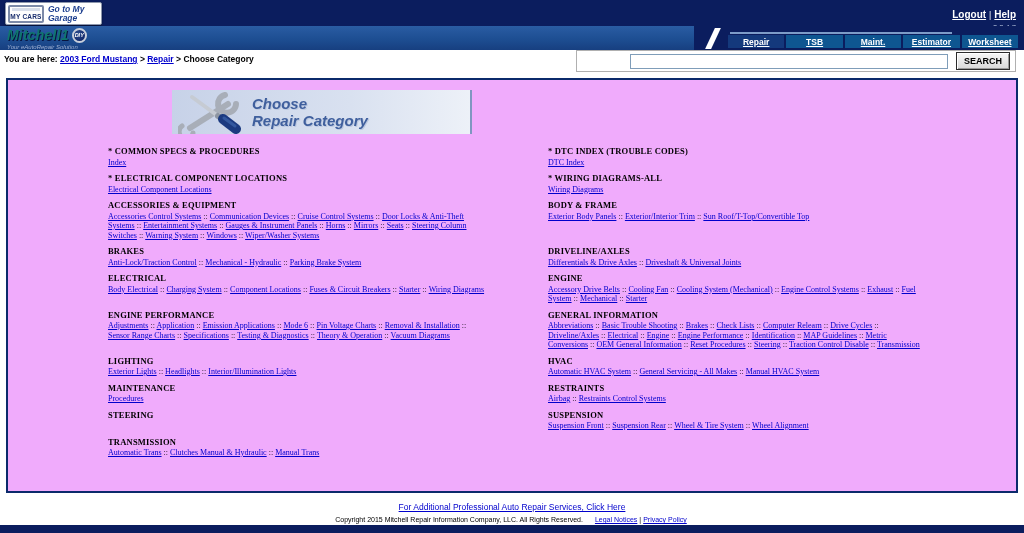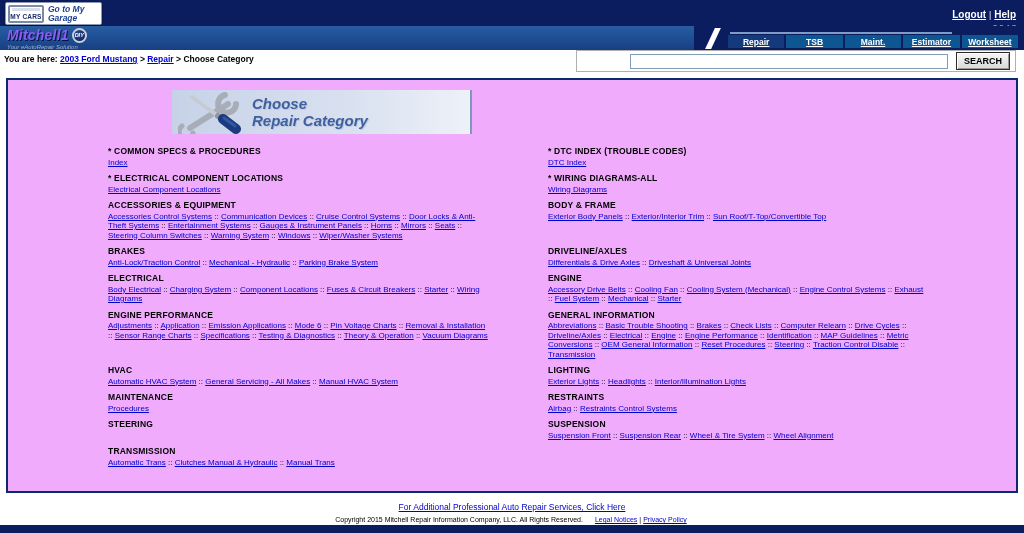--- a/index.html
+++ b/index.html
@@ -28,21 +28,21 @@
   .logout-area { position:absolute; top:4px; right:8px; text-align:right; }
   .logout-area a { color:#fff; font-size:10px; font-weight:bold; text-decoration:underline; }
   .logout-area .hdr-divider { color:#fff; font-size:8.5px; margin:0 3px; }
   .version { font-size:7.5px; color:#b9c6e0; margin-top:1px; }
 
   
   .bluebar { position:absolute; top:26px; left:0; right:0; height:24px;
     background:linear-gradient(180deg,#2a5ca3 0%, #1d4e92 55%, #173f80 100%); }
   .logo-area { position:absolute; top:27px; left:7px; }
   .logo-line { display:flex; align-items:center; gap:3px; }
-  .logo-name { color:#8b5cf6; font-size:14px; font-weight:bold; font-style:italic;
+  .logo-name { color:#0f766e; font-size:14px; font-weight:bold; font-style:italic;
     text-shadow:1px 1px 0 #081540; letter-spacing:.2px; }
   .diy-badge { width:15px; height:15px; border-radius:50%;
     background:radial-gradient(circle at 35% 35%, #2a4c8e, #0b1d5e);
     border:2px solid #c8cfdb; color:#fff; font-size:5.5px; font-weight:bold; font-style:italic;
     display:flex; align-items:center; justify-content:center; }
   .tagline { font-size:6px; color:#9fb0d2; font-style:italic; margin-top:1px; }
 
   
   .tabholder { position:absolute; top:26px; right:0; width:330px; height:24px; background:#0b1d5e; }
   .slash { position:absolute; top:2px; left:16px; width:6px; height:21px; background:#fff; transform:skewX(-25deg); }
@@ -69,21 +69,21 @@
     border:2px solid #0b2a6b; background:#f0abfc; overflow:hidden; }
   .title-band { margin:10px 0 0 164px; width:300px; height:44px;
     background:linear-gradient(90deg,#c7d2e8 0%, #d9e1f0 60%, #edf1f8 100%);
     border-right:2px solid #8096c1; display:flex; align-items:center; }
   .tools-icon { margin-left:6px; flex:0 0 auto; }
   .page-title { margin-left:10px; font-size:15px; line-height:17px; font-weight:bold;
     font-style:italic; color:#3f5f9d; text-shadow:1px 1px 0 #bcc8e0; white-space:nowrap; }
 
   
   .categories { margin:12px 0 12px 100px; display:grid; grid-template-columns:380px 380px;
-    column-gap:60px; row-gap:6px; align-items:start; }
+    column-gap:60px; row-gap:6px; align-items:start;font-family:Liberation Serif, serif; }
   .cat-title { font-size:8.5px; font-weight:bold; color:#000; line-height:10.5px; margin-bottom:1px; letter-spacing:.2px; }
   .cat-links { font-size:8px; line-height:9.5px; color:#000; }
   .cat-link { color:#0000cc; text-decoration:underline; }
   .cat-sep { color:#000; }
 
   
   .footer { position:absolute; top:496px; left:0; right:0; text-align:center; }
   .footer-services a { font-size:8.5px; color:#0000cc; text-decoration:underline; }
   .footer-copy { font-size:7px; color:#000; margin-top:2px; }
   .footer-copy a { color:#0000cc; text-decoration:underline; margin:0 2px; }
@@ -198,26 +198,26 @@
       </div>
       <div class="cat-cell">
         <div class="cat-title">ENGINE PERFORMANCE</div>
         <div class="cat-links"><a class="cat-link">Adjustments</a><span class="cat-sep"> :: </span><a class="cat-link">Application</a><span class="cat-sep"> :: </span><a class="cat-link">Emission Applications</a><span class="cat-sep"> :: </span><a class="cat-link">Mode 6</a><span class="cat-sep"> :: </span><a class="cat-link">Pin Voltage Charts</a><span class="cat-sep"> :: </span><a class="cat-link">Removal &amp; Installation</a><span class="cat-sep"> :: </span><a class="cat-link">Sensor Range Charts</a><span class="cat-sep"> :: </span><a class="cat-link">Specifications</a><span class="cat-sep"> :: </span><a class="cat-link">Testing &amp; Diagnostics</a><span class="cat-sep"> :: </span><a class="cat-link">Theory &amp; Operation</a><span class="cat-sep"> :: </span><a class="cat-link">Vacuum Diagrams</a></div>
       </div>
       <div class="cat-cell">
         <div class="cat-title">GENERAL INFORMATION</div>
         <div class="cat-links"><a class="cat-link">Abbreviations</a><span class="cat-sep"> :: </span><a class="cat-link">Basic Trouble Shooting</a><span class="cat-sep"> :: </span><a class="cat-link">Brakes</a><span class="cat-sep"> :: </span><a class="cat-link">Check Lists</a><span class="cat-sep"> :: </span><a class="cat-link">Computer Relearn</a><span class="cat-sep"> :: </span><a class="cat-link">Drive Cycles</a><span class="cat-sep"> :: </span><a class="cat-link">Driveline/Axles</a><span class="cat-sep"> :: </span><a class="cat-link">Electrical</a><span class="cat-sep"> :: </span><a class="cat-link">Engine</a><span class="cat-sep"> :: </span><a class="cat-link">Engine Performance</a><span class="cat-sep"> :: </span><a class="cat-link">Identification</a><span class="cat-sep"> :: </span><a class="cat-link">MAP Guidelines</a><span class="cat-sep"> :: </span><a class="cat-link">Metric Conversions</a><span class="cat-sep"> :: </span><a class="cat-link">OEM General Information</a><span class="cat-sep"> :: </span><a class="cat-link">Reset Procedures</a><span class="cat-sep"> :: </span><a class="cat-link">Steering</a><span class="cat-sep"> :: </span><a class="cat-link">Traction Control Disable</a><span class="cat-sep"> :: </span><a class="cat-link">Transmission</a></div>
       </div>
       <div class="cat-cell">
+        <div class="cat-title">LIGHTING</div>
+        <div class="cat-links"><a class="cat-link">Exterior Lights</a><span class="cat-sep"> :: </span><a class="cat-link">Headlights</a><span class="cat-sep"> :: </span><a class="cat-link">Interior/Illumination Lights</a></div>
+      </div>
+      <div class="cat-cell">
         <div class="cat-title">HVAC</div>
         <div class="cat-links"><a class="cat-link">Automatic HVAC System</a><span class="cat-sep"> :: </span><a class="cat-link">General Servicing - All Makes</a><span class="cat-sep"> :: </span><a class="cat-link">Manual HVAC System</a></div>
-      </div>
-      <div class="cat-cell">
-        <div class="cat-title">LIGHTING</div>
-        <div class="cat-links"><a class="cat-link">Exterior Lights</a><span class="cat-sep"> :: </span><a class="cat-link">Headlights</a><span class="cat-sep"> :: </span><a class="cat-link">Interior/Illumination Lights</a></div>
       </div>
       <div class="cat-cell">
         <div class="cat-title">MAINTENANCE</div>
         <div class="cat-links"><a class="cat-link">Procedures</a></div>
       </div>
       <div class="cat-cell">
         <div class="cat-title">RESTRAINTS</div>
         <div class="cat-links"><a class="cat-link">Airbag</a><span class="cat-sep"> :: </span><a class="cat-link">Restraints Control Systems</a></div>
       </div>
       <div class="cat-cell">

